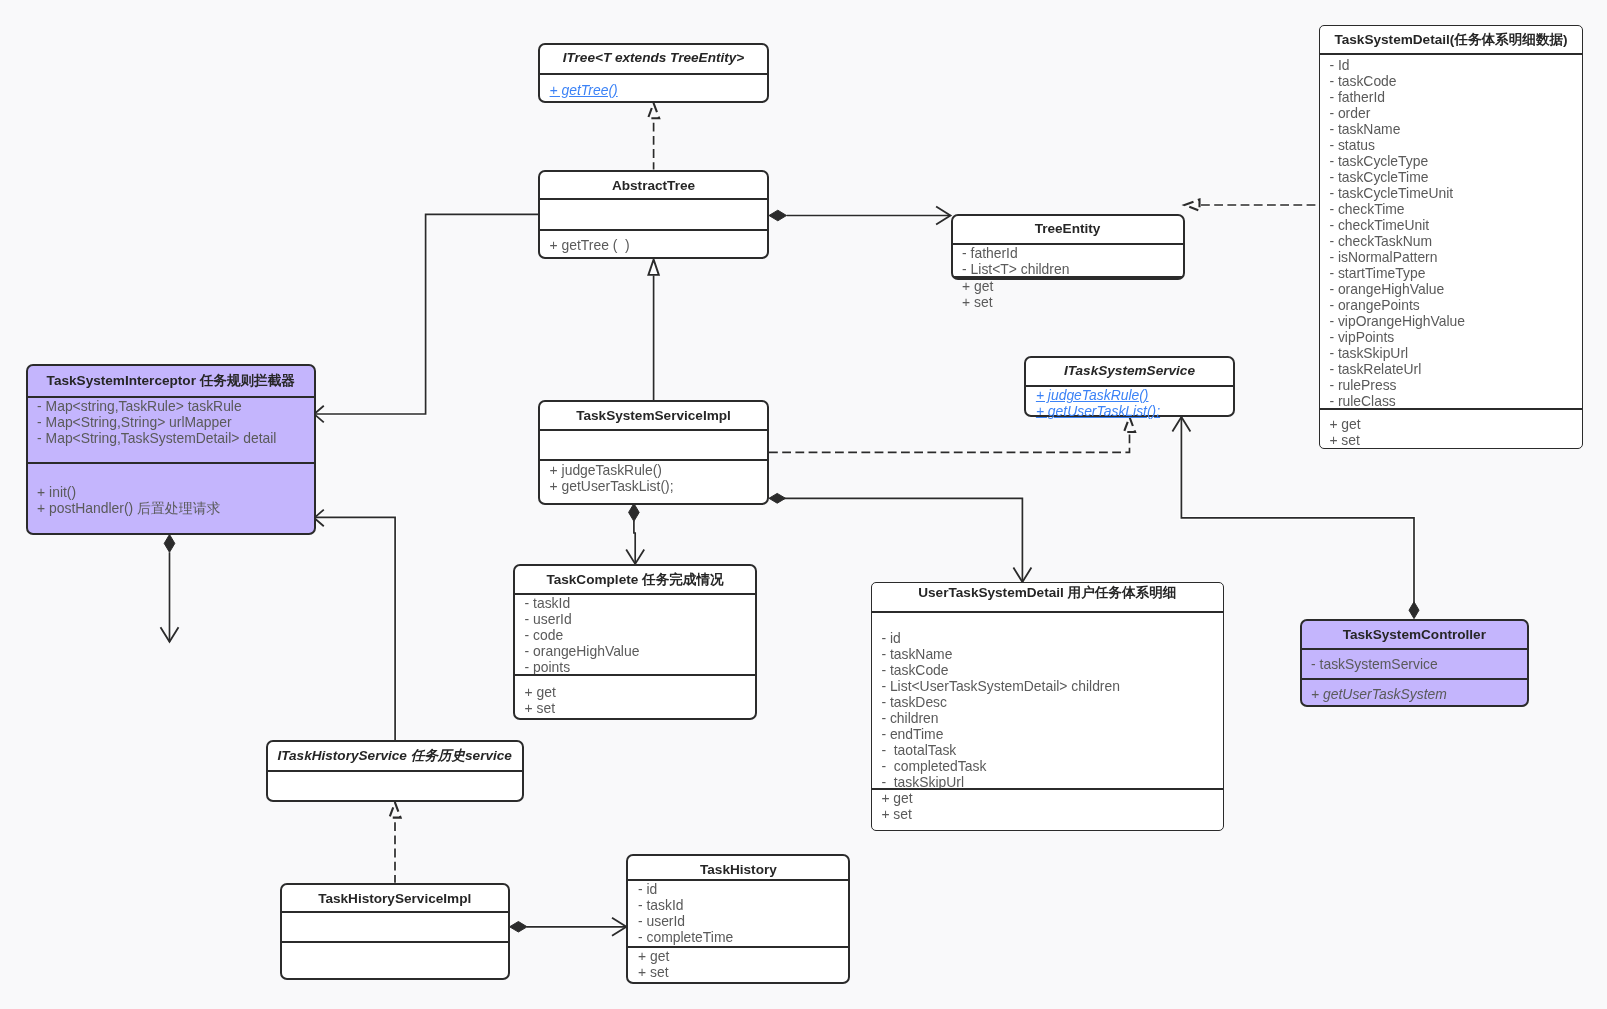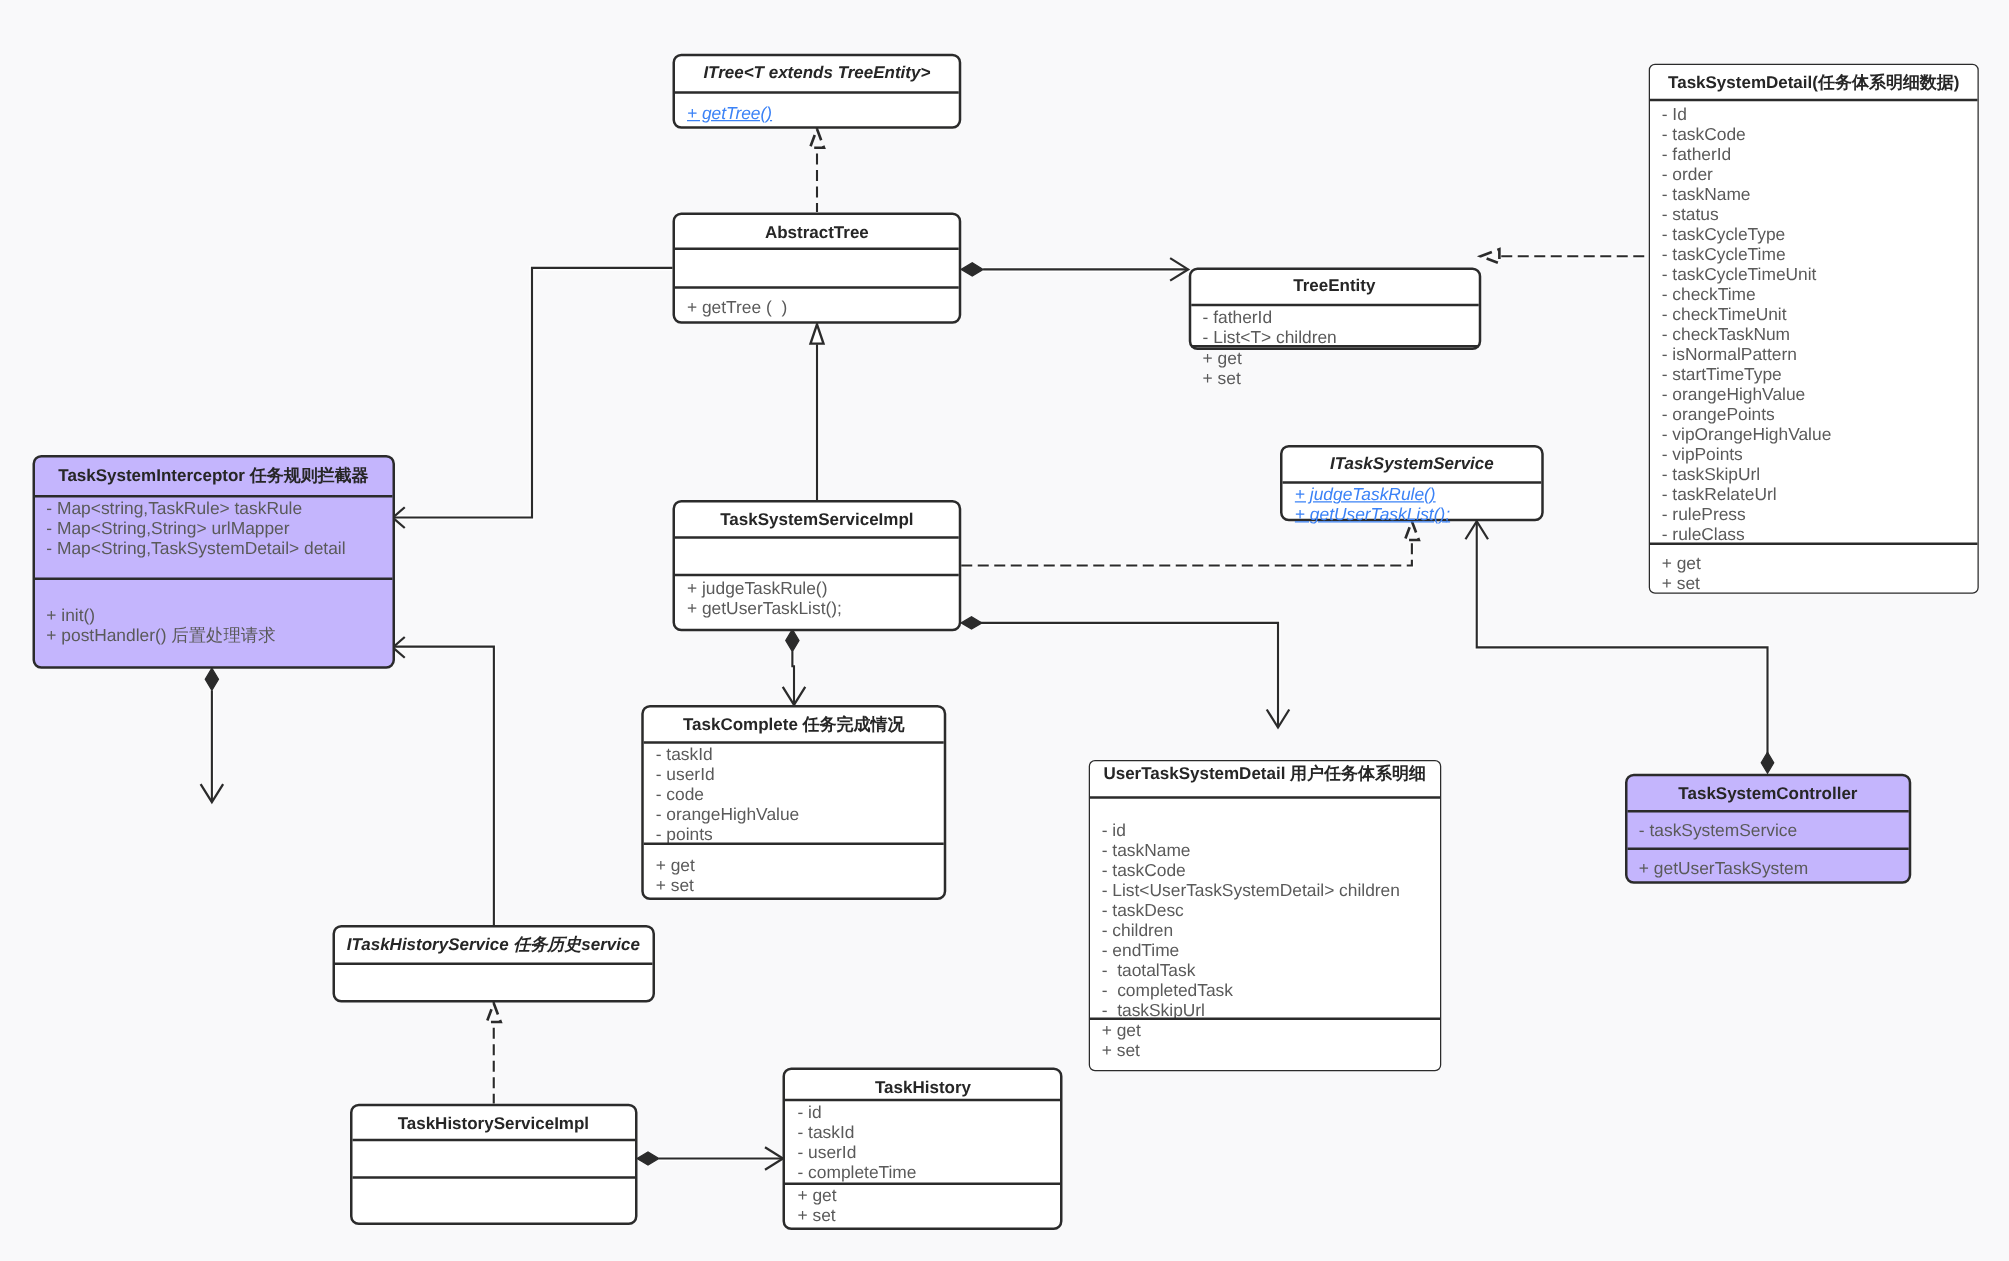--- a/index.html
+++ b/index.html
@@ -4,21 +4,21 @@
 <title>UML Class Diagram</title>
 <style>
   html,body{margin:0;padding:0;}
   body{width:1607px;height:1009px;overflow:hidden;
        font-family:"Liberation Sans","DejaVu Sans",sans-serif;
        -webkit-font-smoothing:antialiased;}
   #canvas{position:relative;width:1607px;height:1009px;background:#f9f9fa;}
   svg#links{position:absolute;left:0;top:0;width:1607px;height:1009px;pointer-events:none;}
   .cls{position:absolute;box-sizing:border-box;background:#ffffff;
        border:2px solid #2b2b2b;border-radius:7px;}
-  .cls.thin{border-width:1.4px;border-radius:5px;margin-top:26px;}
+  .cls.thin{border-width:1.4px;border-radius:5px;}
   .cls.hl{background:#c4b5fd;}
   .sec{box-sizing:border-box;position:relative;}
   .sec.div{border-top:2px solid #2b2b2b;}
   .cls.thin .sec.div{border-top-width:2px;}
   .ttl{text-align:center;font-weight:bold;color:#262626;font-size:13.6px;}
   .ttl.it{font-style:italic;}
   .row{color:#5a5a5a;font-size:13.9px;white-space:pre;padding-left:9.6px;line-height:16px;}
   .row.it{font-style:italic;color:#3b82f6;text-decoration:underline;}
 </style>
 </head>
@@ -179,21 +179,21 @@
     <div class="row">- userId</div>
     <div class="row">- code</div>
     <div class="row">- orangeHighValue</div>
     <div class="row">- points</div>
   </div>
   <div class="sec div" style="flex:1;padding-top:8px;">
     <div class="row">+ get</div>
     <div class="row">+ set</div>
   </div>
 </div>
-<div class="cls thin" style="left:870.8px;top:582px;width:282px;height:248.6px;">
+<div class="cls thin" style="left:870.8px;top:582px;width:353px;height:248.6px;">
   <div class="sec" style="height:27.6px;">
     <div class="ttl" style="line-height:27.6px;position:relative;top:-4px;">UserTaskSystemDetail 用户任务体系明细</div>
   </div>
   <div class="sec div" style="height:177.4px;padding-top:17px;">
     <div class="row">- id</div>
     <div class="row">- taskName</div>
     <div class="row">- taskCode</div>
     <div class="row">- List&lt;UserTaskSystemDetail&gt; children</div>
     <div class="row">- taskDesc</div>
     <div class="row">- children</div>
@@ -207,21 +207,21 @@
     <div class="row">+ set</div>
   </div>
 </div>
 <div class="cls hl" style="left:1299.5px;top:618.9px;width:229.7px;height:88.6px;">
   <div class="sec" style="height:27.5px;">
     <div class="ttl" style="line-height:27.5px;position:relative;top:0px;">TaskSystemController</div>
   </div>
   <div class="sec div" style="height:29.6px;padding-top:6px;">
     <div class="row">- taskSystemService</div>
   </div>
-  <div class="sec div" style="flex:1;padding-top:6px;">
+  <div class="sec div" style="flex:1;padding-top:6px;font-style:italic;">
     <div class="row">+ getUserTaskSystem</div>
   </div>
 </div>
 <div class="cls" style="left:265.8px;top:739.9px;width:257.8px;height:61.7px;">
   <div class="sec" style="height:28.3px;">
     <div class="ttl it" style="line-height:28.3px;position:relative;top:0px;">ITaskHistoryService 任务历史service</div>
   </div>
   <div class="sec div" style="flex:1;padding-top:0px;">
   </div>
 </div>

